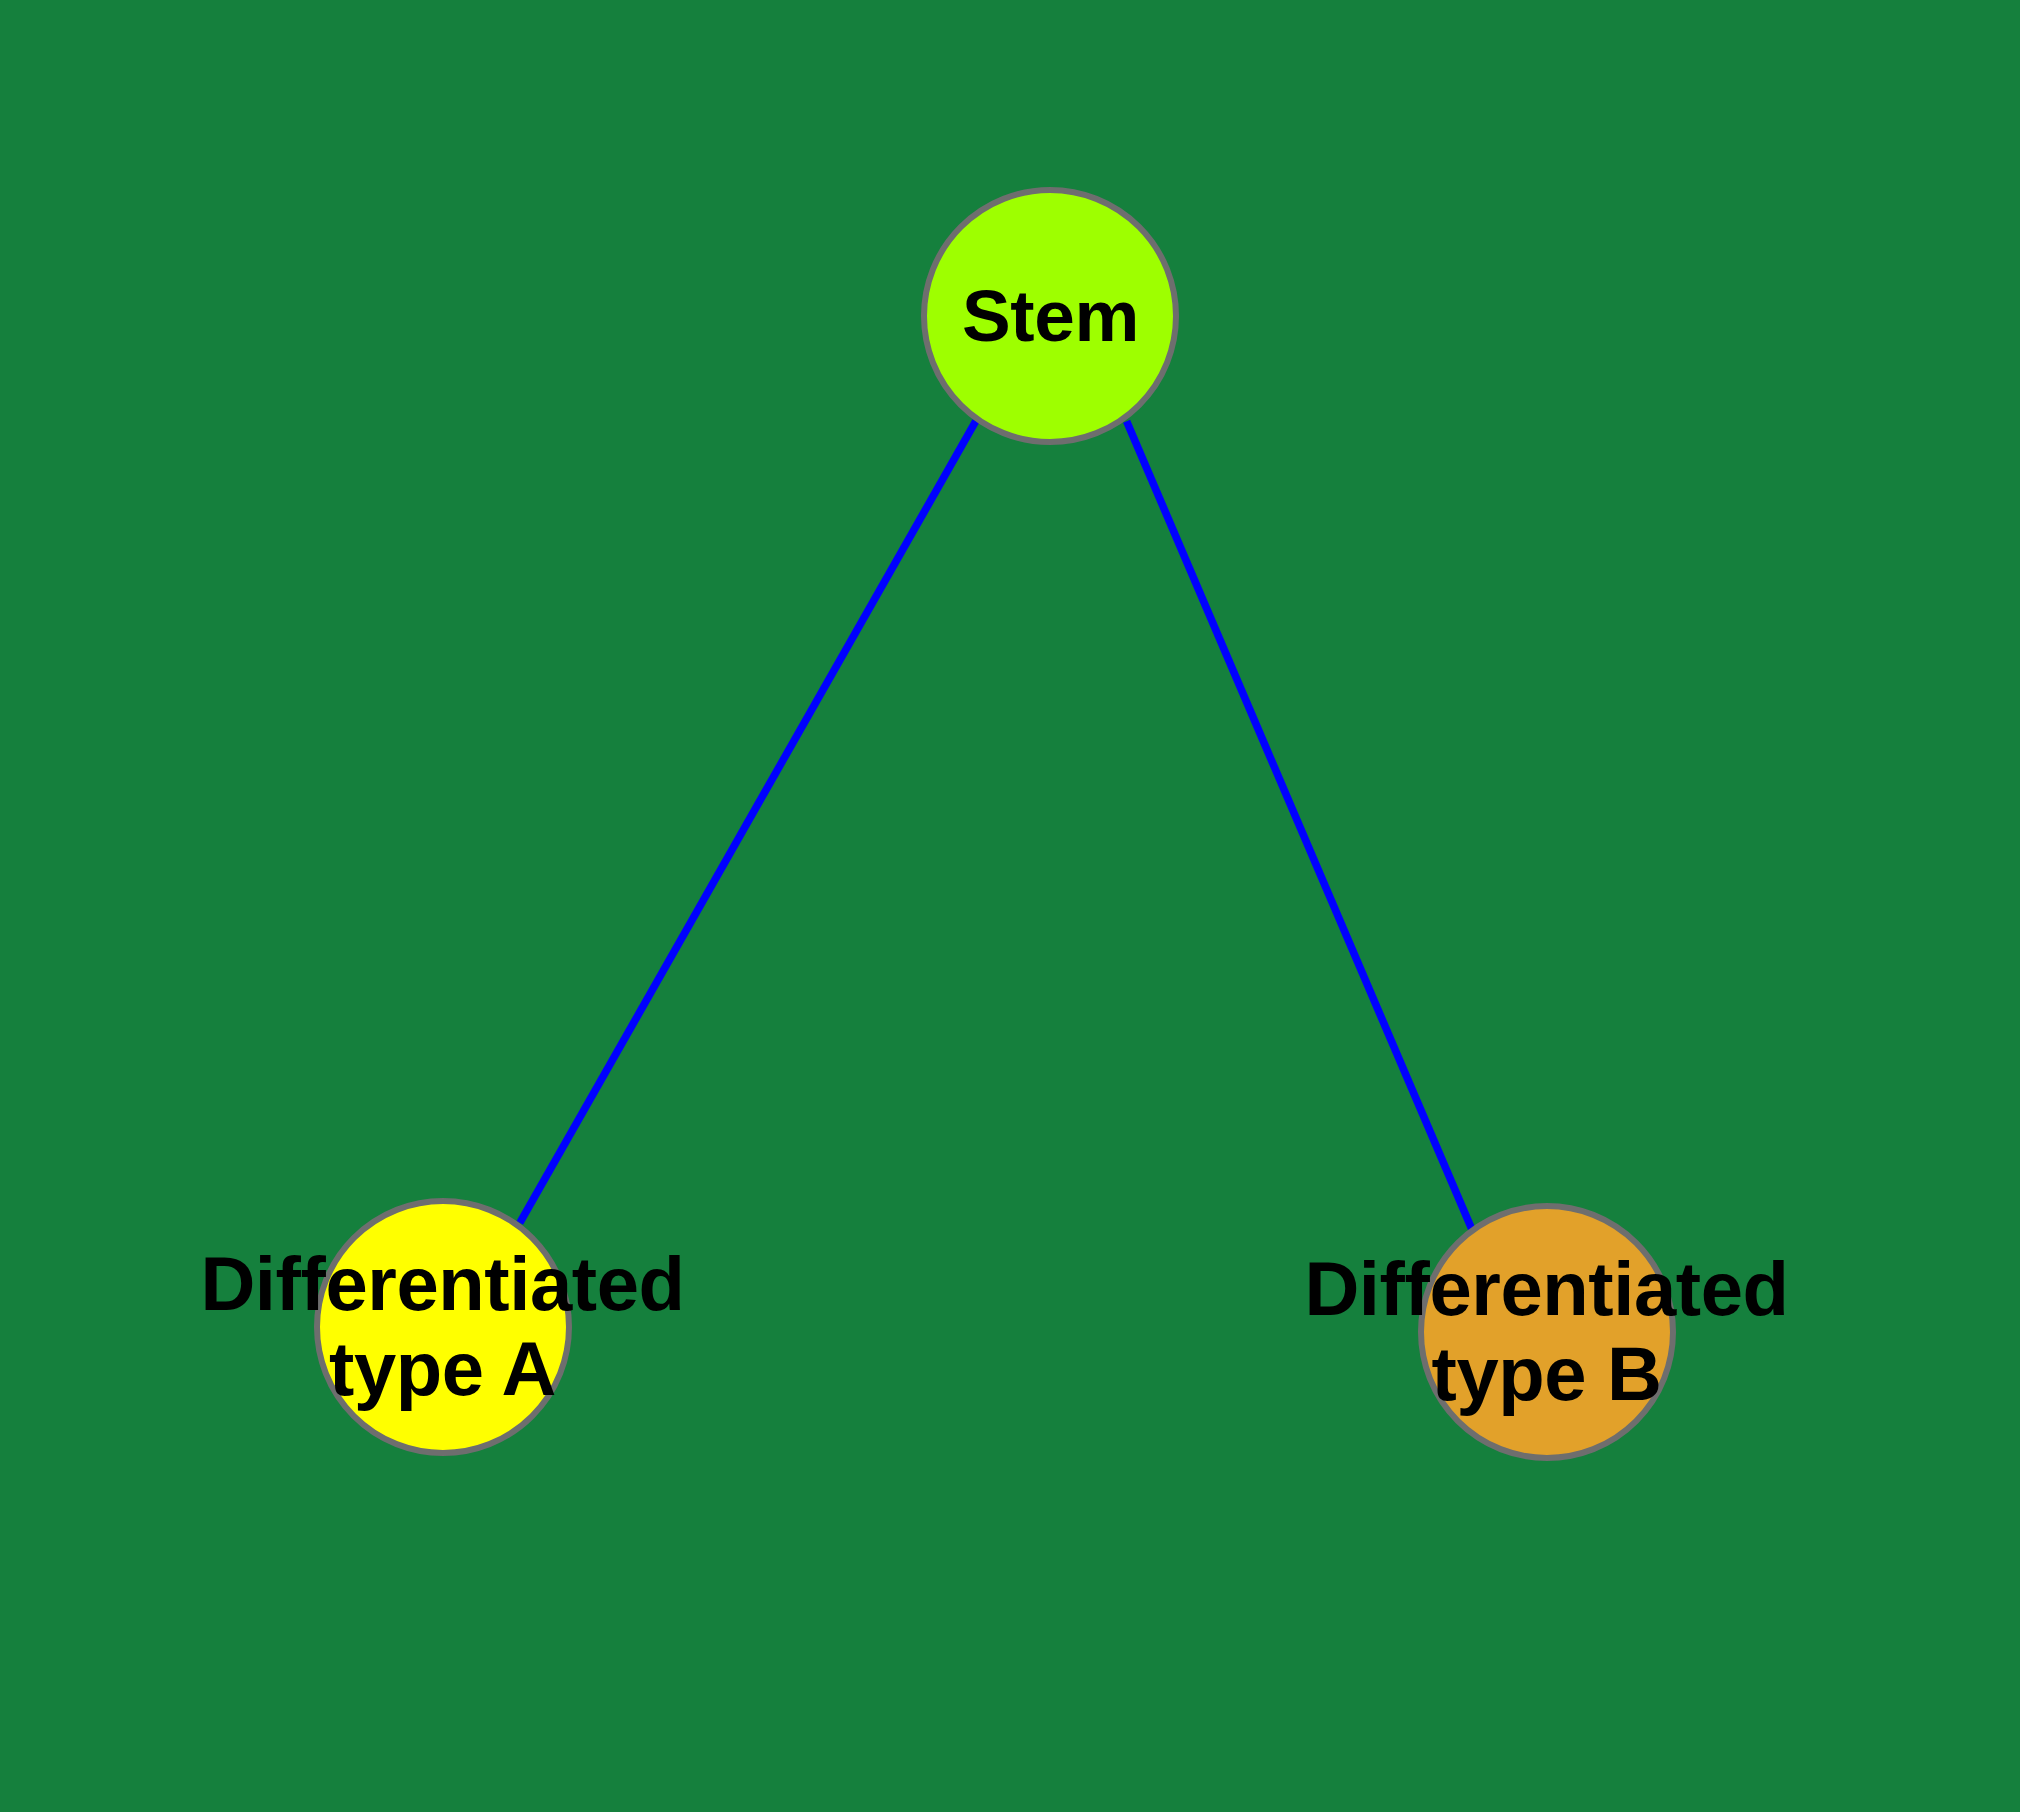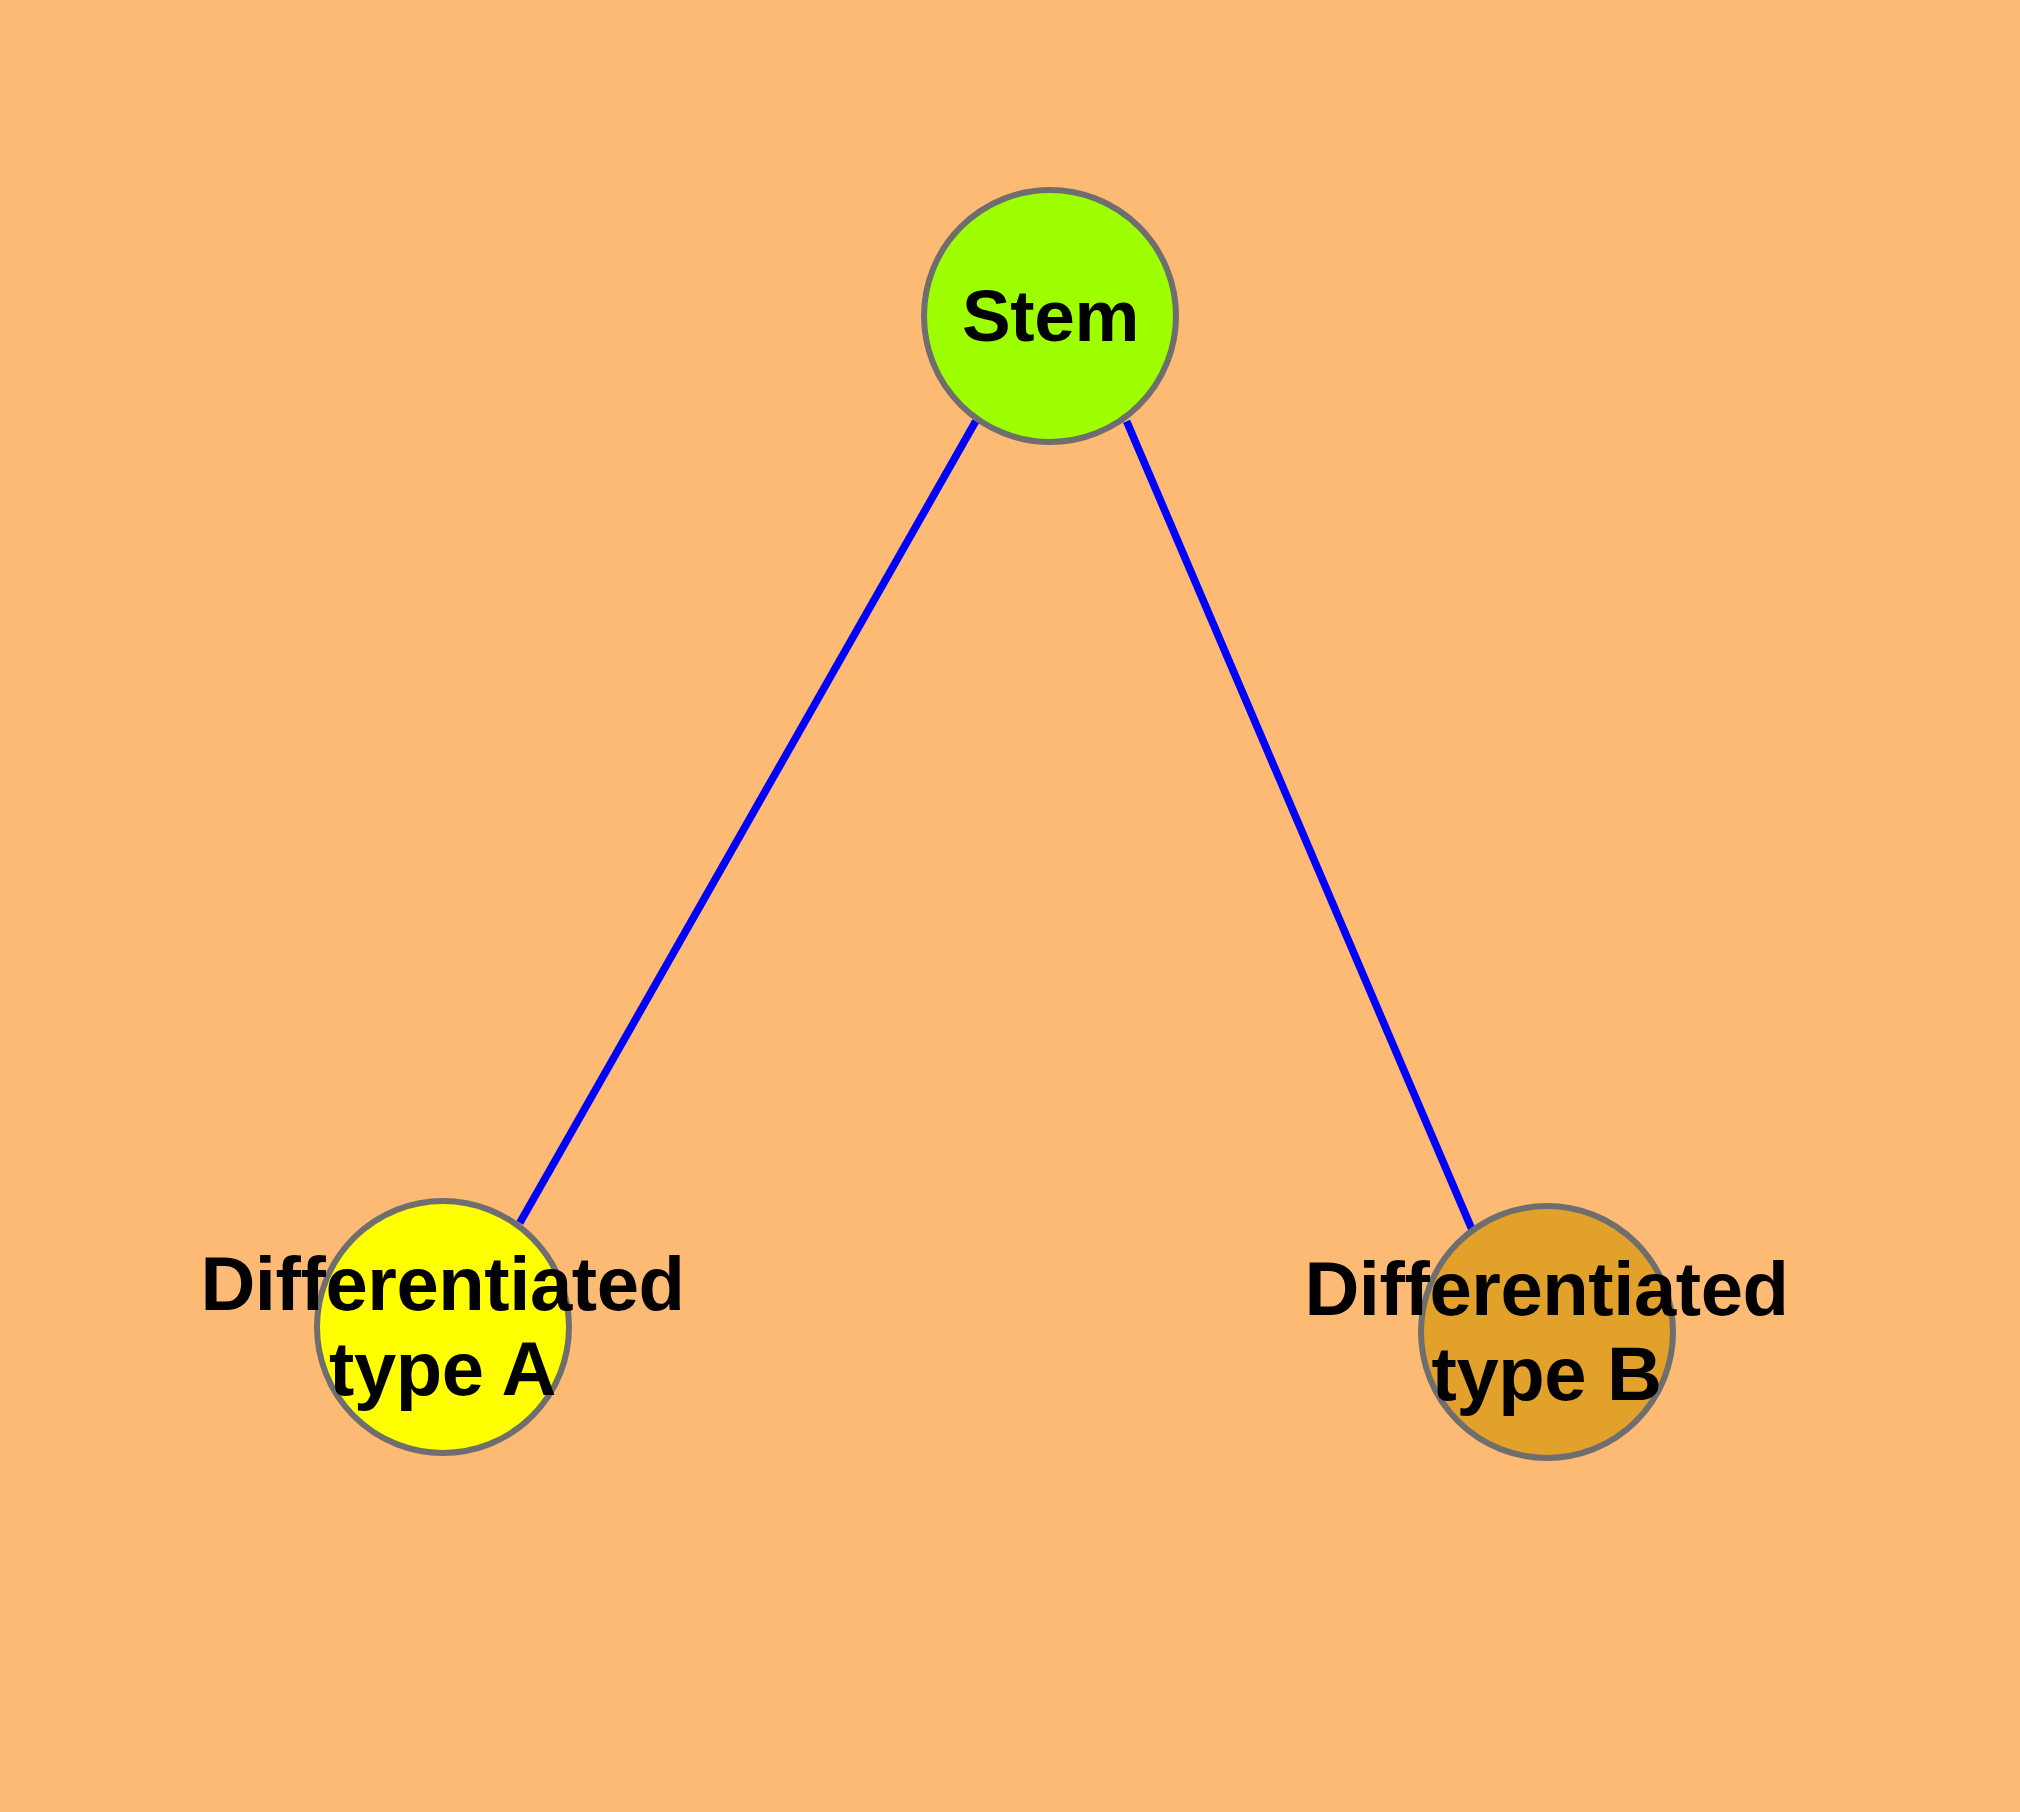--- a/index.html
+++ b/index.html
@@ -46,21 +46,21 @@
   .label-stem {
     font-size: 73px;
   }
   .label-leaf {
     font-size: 76px;
   }
 </style>
 </head>
 <body>
 
-<div id="graph-canvas" style="background: #fdba74;">
+<div id="graph-canvas" style="background: #15803d;">
 
   <svg id="edge-layer" viewBox="0 0 2384 2138">
     <line id="edge-0" stroke="#0000ff" stroke-width="9" stroke-linecap="butt" x1="1151" y1="497" x2="613" y2="1443"></line>
     <line id="edge-1" stroke="#0000ff" stroke-width="9" stroke-linecap="butt" x1="1329" y1="497" x2="1737" y2="1452"></line>
   </svg>
 
   <div class="graph-node" id="node-0" style="left: 921px; top: 187px; width: 258px; height: 258px; background: rgb(158, 255, 0); border-color: rgb(110, 110, 110);"></div>
   <div class="graph-node" id="node-1" style="left: 314px; top: 1198px; width: 258px; height: 258px; background: rgb(255, 255, 0); border-color: rgb(110, 110, 110);"></div>
   <div class="graph-node" id="node-2" style="left: 1418px; top: 1203px; width: 258px; height: 258px; background: rgb(226, 161, 42); border-color: rgb(110, 110, 110);"></div>
 

